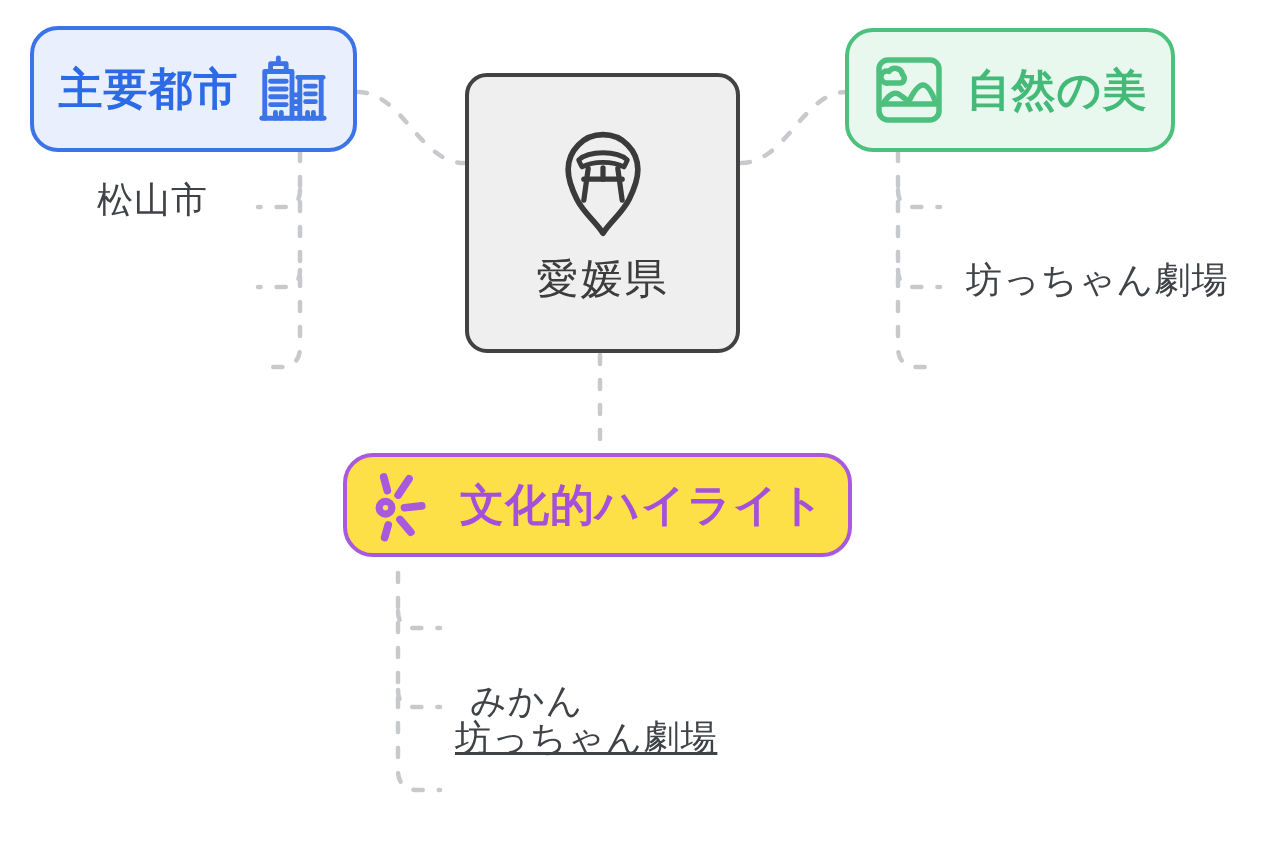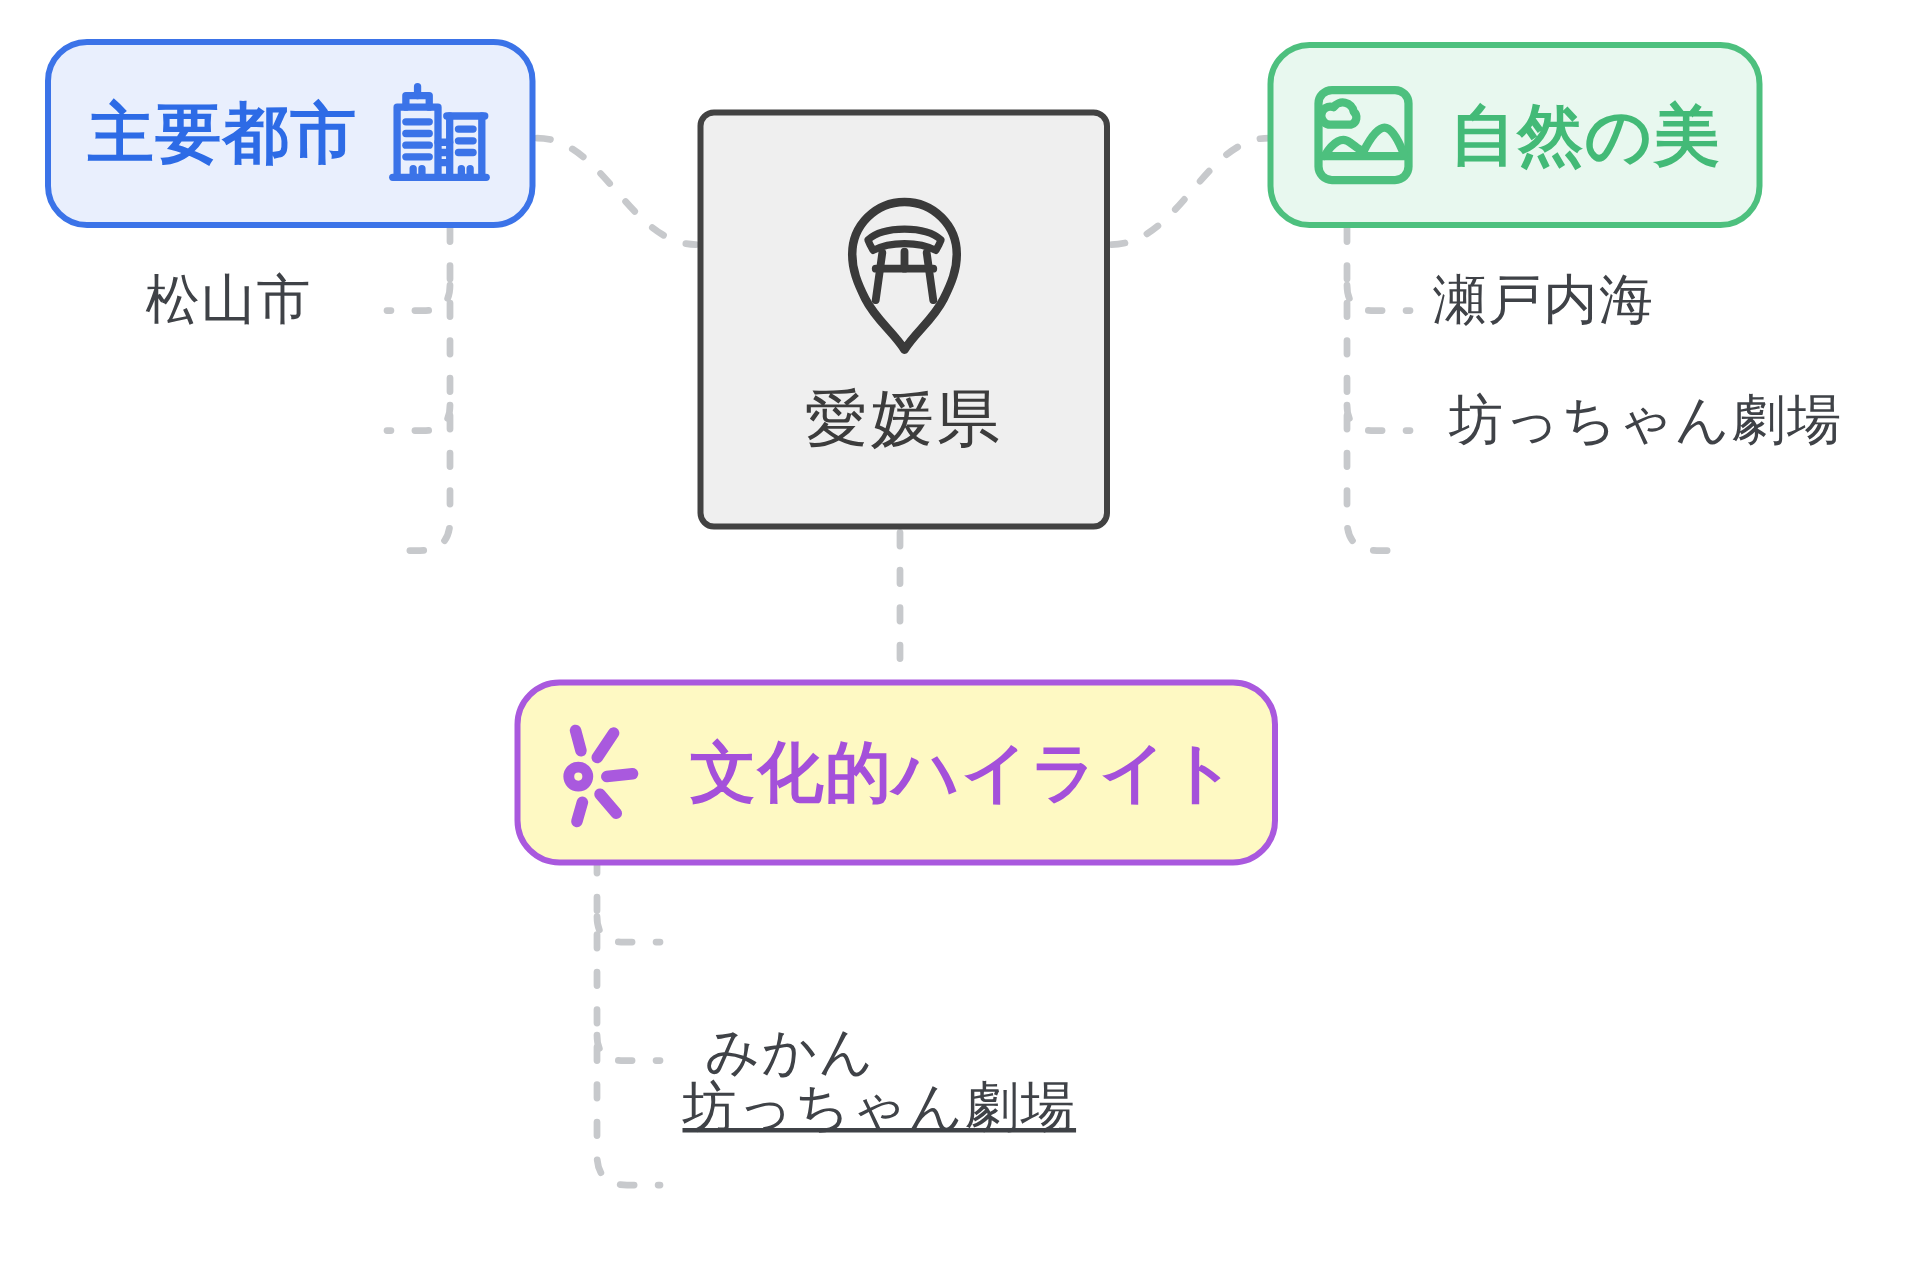--- a/index.html
+++ b/index.html
@@ -8,40 +8,40 @@
     font-family:"Liberation Sans","DejaVu Sans",sans-serif;
   }
   .connectors{position:absolute;left:0;top:0;width:1280px;height:845px;pointer-events:none;}
   .connectors path{fill:none;stroke:#c7c9cc;stroke-width:4.5;stroke-linecap:round;stroke-dasharray:9 16;}
   .node{position:absolute;display:flex;align-items:center;justify-content:center;box-sizing:border-box;}
   .branch{border-radius:28px;}
   .node .label{white-space:nowrap;}
   
   .node.center{
     left:465px;top:73px;width:275px;height:280px;
-    background:#efefef;border:4px solid #424242;border-radius:11px;
+    background:#efefef;border:4px solid #424242;border-radius:22px;
     flex-direction:column;gap:10px;
   }
   .center-label{font-size:42px;font-weight:500;color:#3c3c3c;letter-spacing:2px;}
   
   .node.blue{
     left:30px;top:26px;width:327px;height:126px;
     background:#e9effd;border:4px solid #3b73e8;gap:16px;
   }
   .node.blue .label{font-size:44px;font-weight:600;color:#2d6be6;letter-spacing:1px;}
   
   .node.green{
     left:845px;top:28px;width:330px;height:124px;
     background:#e8f8ef;border:4px solid #4dc07e;gap:20px;
   }
   .node.green .label{font-size:44px;font-weight:600;color:#43ba77;letter-spacing:1px;}
   
   .node.purple{
-    left:343px;top:453px;width:509px;height:124px;
-    background:#fef9c3;border:4.5px solid #a959de;gap:30px;border-radius:30px;
+    left:343px;top:453px;width:509px;height:104px;
+    background:#fde047;border:4.5px solid #a959de;gap:30px;border-radius:30px;
   }
   .node.purple .label{font-size:44px;font-weight:600;color:#a450da;letter-spacing:1px;}
   .icon{display:flex;align-items:center;justify-content:center;}
   
   .child{
     position:absolute;font-size:36px;font-weight:500;color:#3f4247;
     line-height:1.05;white-space:nowrap;letter-spacing:1px;
   }
   #c-matsuyama{left:97px;top:181px;}
   #c-imabari{left:99px;top:261px;}
@@ -140,19 +140,18 @@
         <path d="M37,45 L56,43"></path>
         <path d="M32,58 L44,72"></path>
         <path d="M19,64 L15,78"></path>
       </svg>
     </span>
     <span class="label">文化的ハイライト</span>
   </div>
 
   <div class="child" id="c-matsuyama">松山市</div>
 
-  <div class="child" id="c-seto">瀬戸内海</div>
   <div class="child" id="c-yama">坊っちゃん劇場</div>
 
   <div class="child" id="c-mikan">みかん</div>
   <div class="child" id="c-botchan">坊っちゃん劇場</div>
 
 </div>
 
 </body></html>

